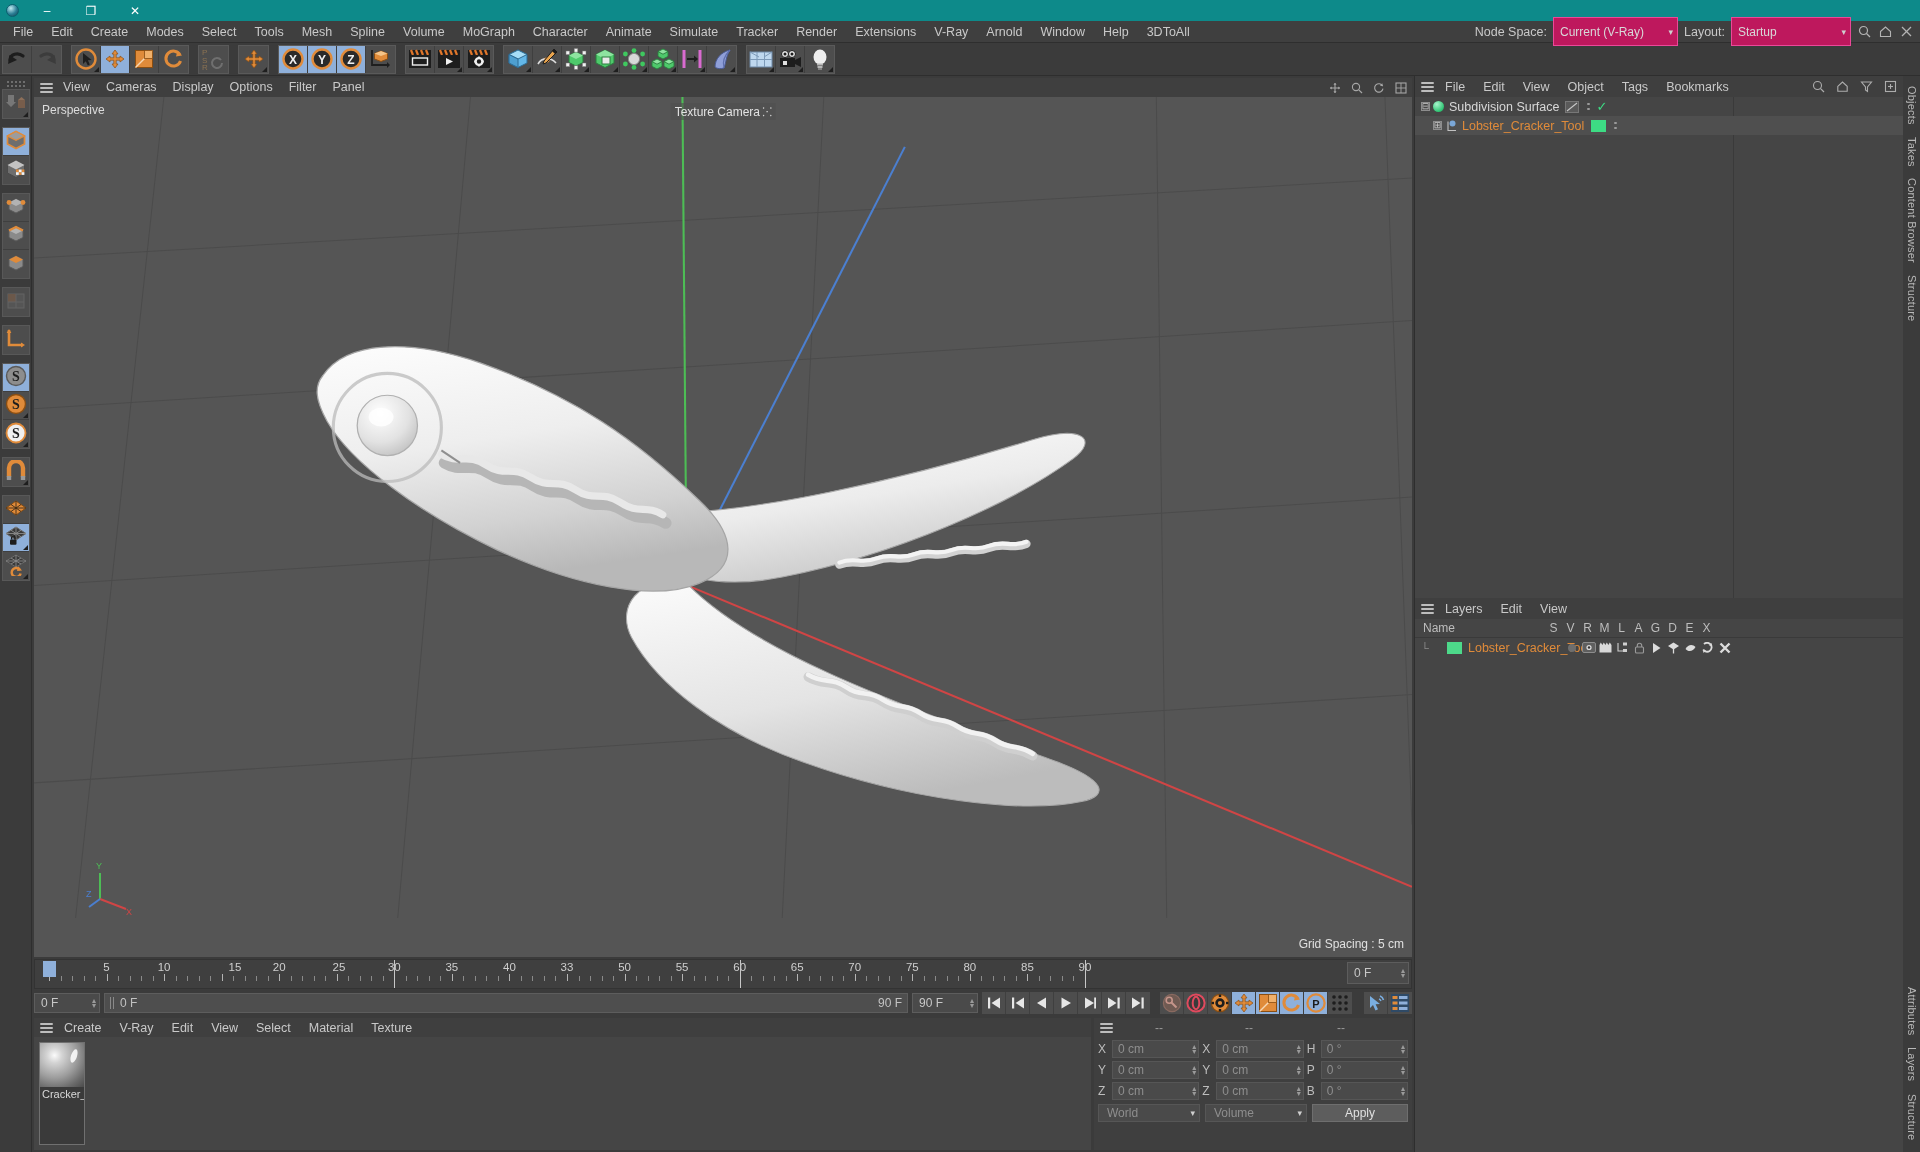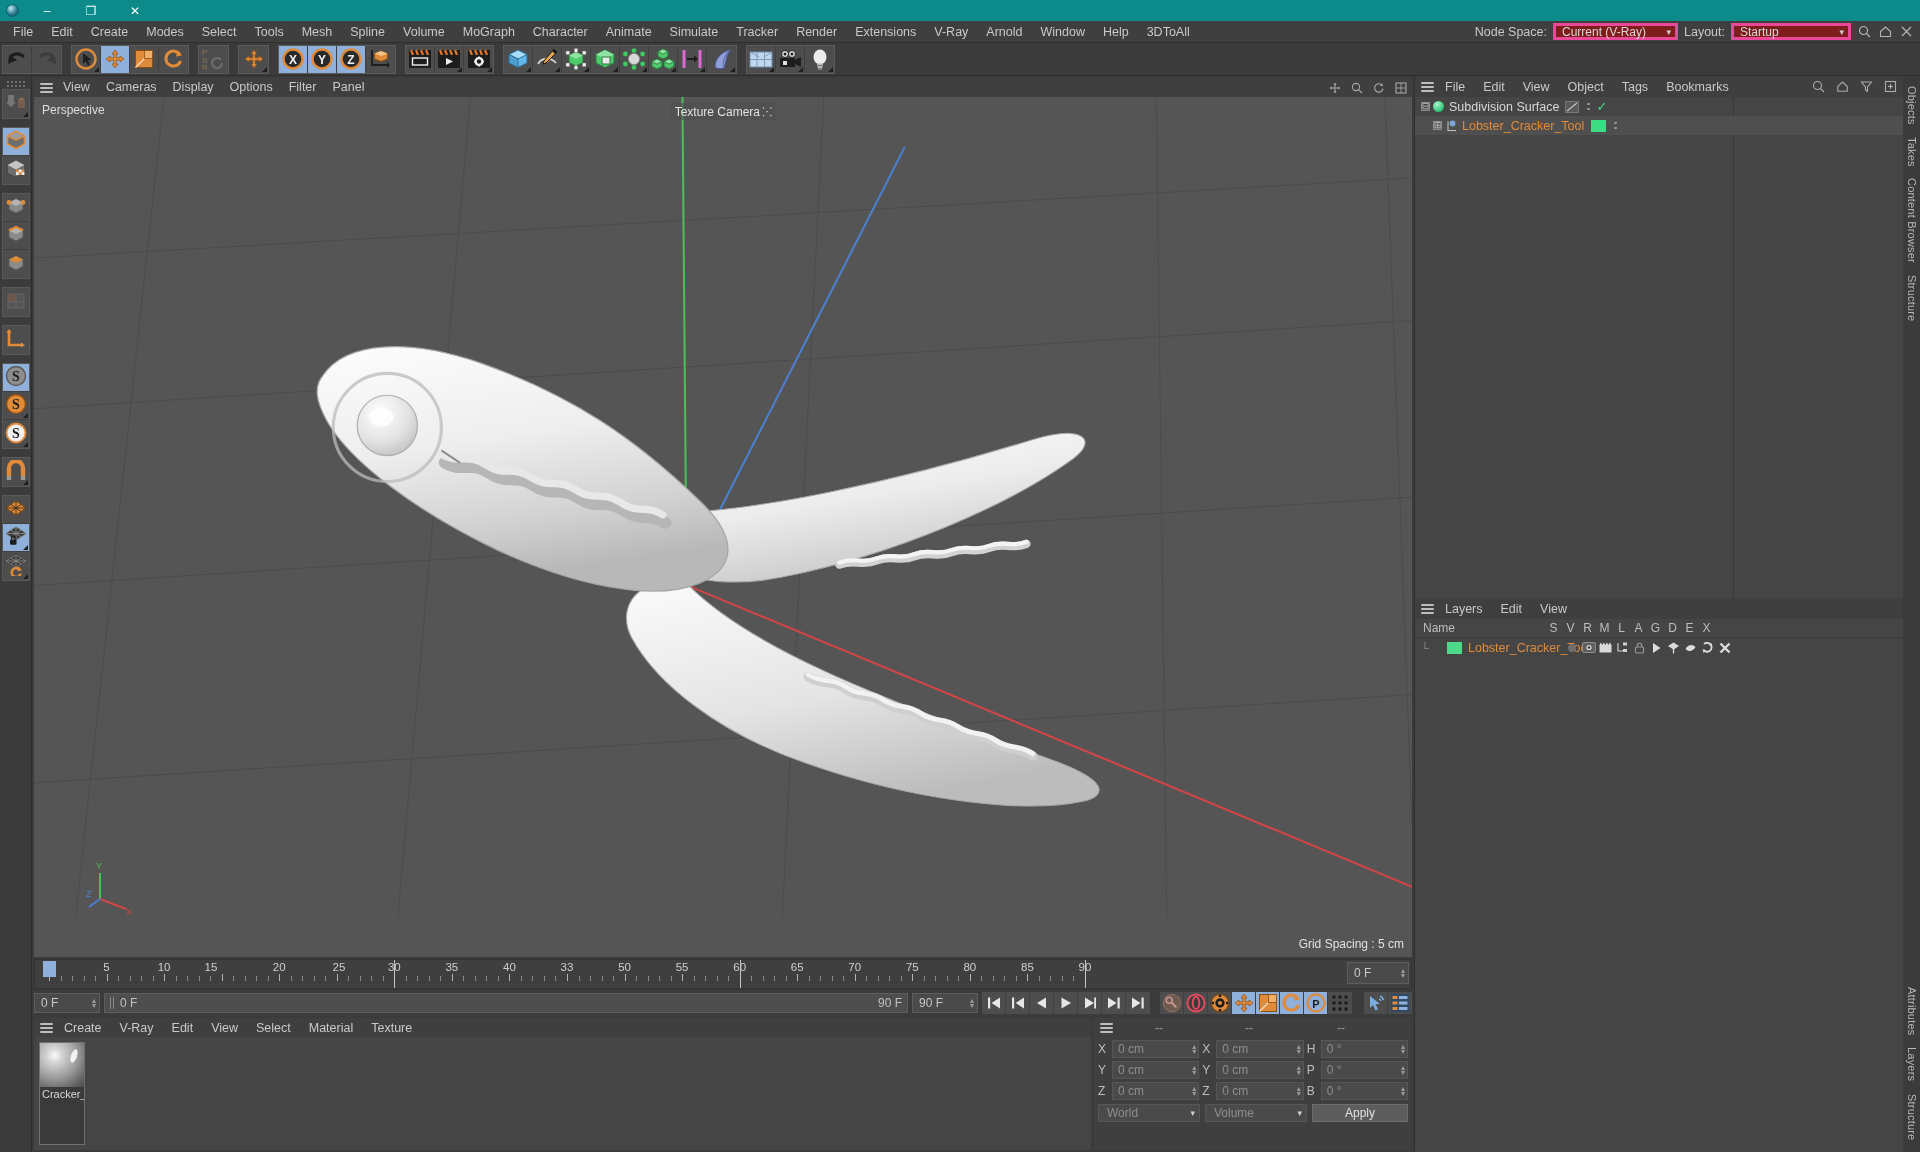--- a/index.html
+++ b/index.html
@@ -30,21 +30,21 @@
   
   .menubar {
     height:22px; background:#3f3f3f; display:flex; align-items:center;
     padding-left:4px; flex:none; border-bottom:1px solid #2e2e2e;
     position:relative;
   }
   .menu-item { padding:0 9px; height:22px; line-height:22px; font-size:12.5px; color:#c9c9c9; white-space:nowrap; }
   .menu-right { margin-left:auto; display:flex; align-items:center; gap:6px; padding-right:6px; }
   .ml-label { color:#c9c9c9; font-size:12.5px; }
   .combo {
-    background:#7f1d1d; border:3px solid #ec4899; height:17px; display:flex; align-items:center;
+    background:#be185d; border:1px solid #ec4899; height:29px; display:flex; align-items:center;
     padding:0 4px 0 6px; color:#d8d8d8; font-size:12px; min-width:110px; justify-content:space-between; gap:8px;
   }
   .combo .cv { white-space:nowrap; }
   .caret { font-size:9px; color:#cfcfcf; }
   .mini-icon { width:15px; height:15px; display:inline-flex; align-items:center; justify-content:center; opacity:.85; }
 
   
   .toolbar {
     height:33px; background:#3b3b3b; display:flex; align-items:center; gap:0; flex:none;
     padding-left:2px; border-bottom:1px solid #2e2e2e;
@@ -816,21 +816,21 @@
                 <span>▴</span>
                 <span>▾</span>
               </span>
           </div>
         <div class="tl-num" style="left: 14px;">0</div>
             <div class="tl-tick maj" style="left: 14px;"></div>
             <div class="tl-num" style="left: 71.5556px;">5</div>
             <div class="tl-tick maj" style="left: 71.5556px;"></div>
             <div class="tl-num" style="left: 129.111px;">10</div>
             <div class="tl-tick maj" style="left: 129.111px;"></div>
-            <div class="tl-num" style="left: 176px;">15</div>
+            <div class="tl-num" style="left: 200px;">15</div>
             <div class="tl-tick maj" style="left: 186.667px;"></div>
             <div class="tl-num" style="left: 244.222px;">20</div>
             <div class="tl-tick maj" style="left: 244.222px;"></div>
             <div class="tl-num" style="left: 304px;">25</div>
             <div class="tl-tick maj" style="left: 301.778px;"></div>
             <div class="tl-num" style="left: 359.333px;">30</div>
             <div class="tl-tick maj" style="left: 359.333px;"></div>
             <div class="tl-num" style="left: 416.889px;">35</div>
             <div class="tl-tick maj" style="left: 416.889px;"></div>
             <div class="tl-num" style="left: 474.444px;">40</div>

